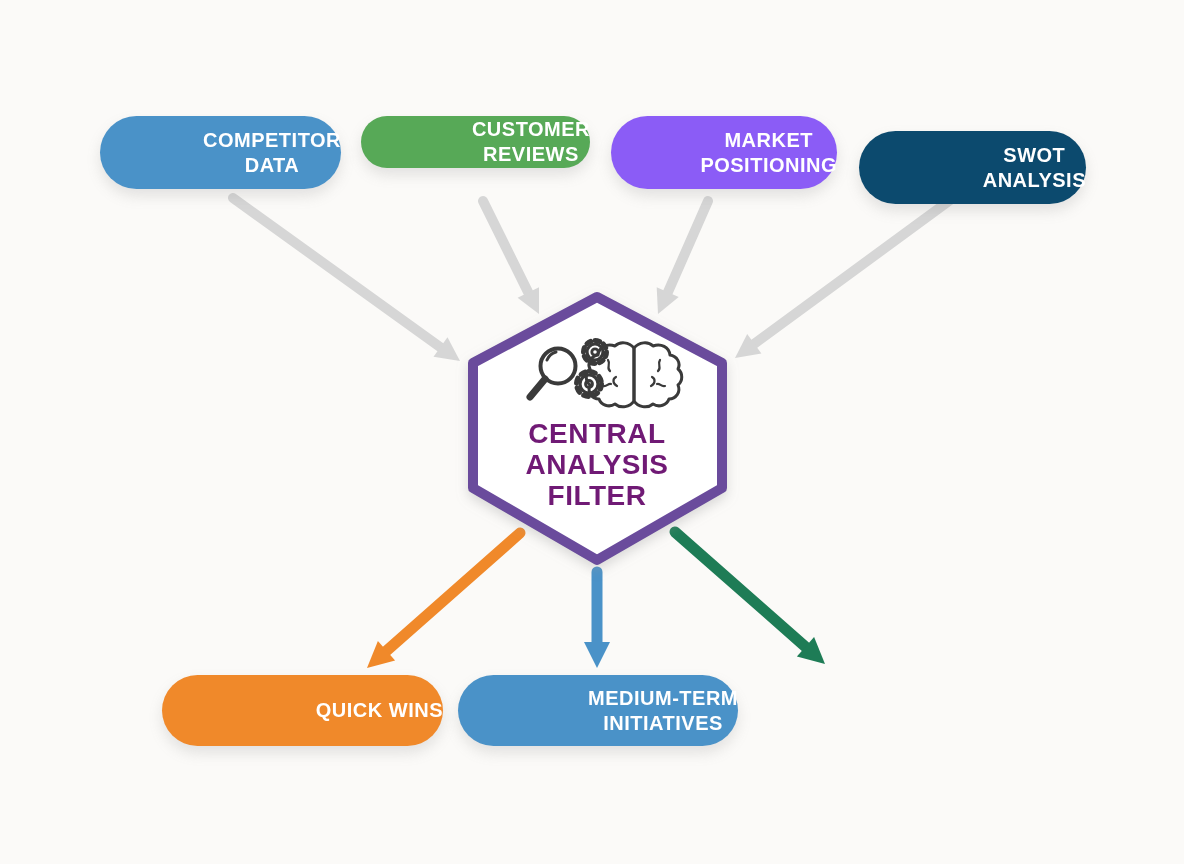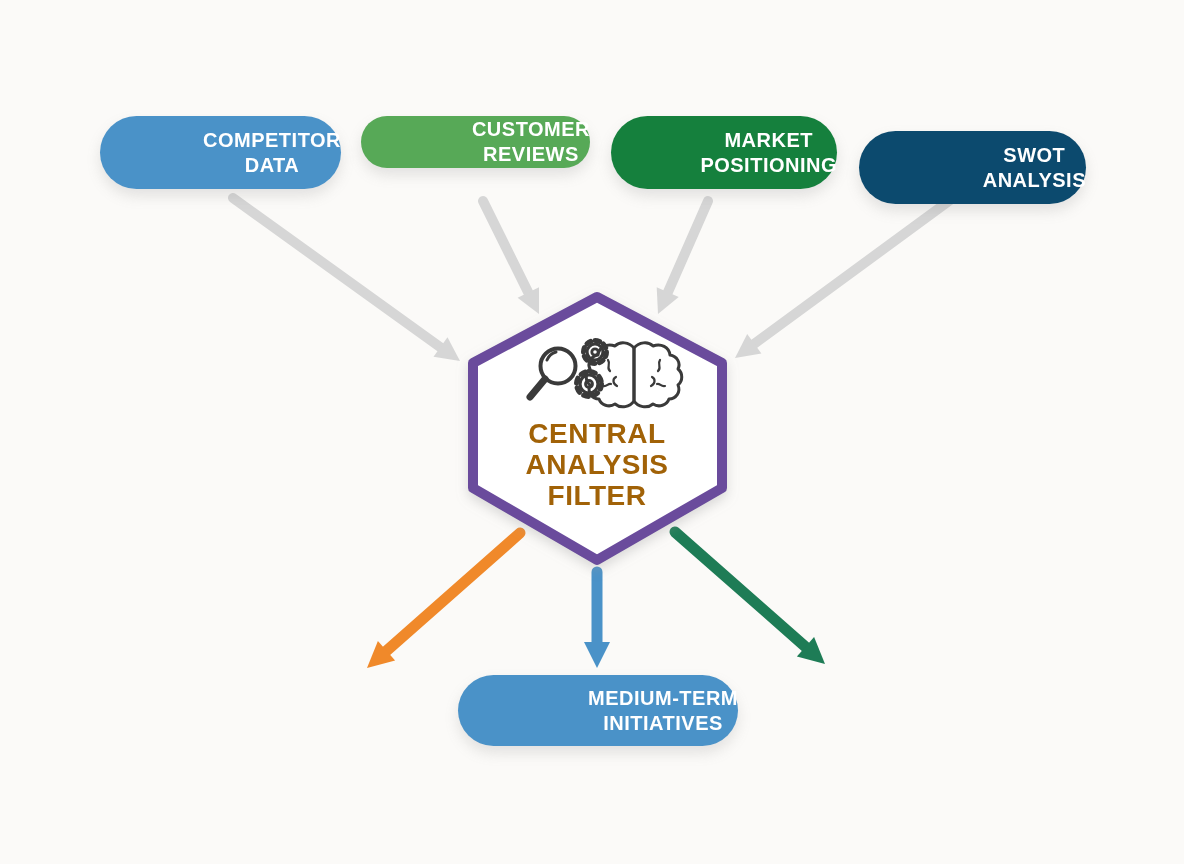--- a/index.html
+++ b/index.html
@@ -117,31 +117,34 @@
   </svg>
 
   <div class="pill" style="left: 100px; top: 116px; width: 241px; height: 73px; background-color: rgb(74, 146, 200);">
     <span>COMPETITOR
 DATA</span>
   </div>
   <div class="pill" style="left: 361px; top: 116px; width: 229px; height: 52px; background-color: rgb(87, 169, 87);">
     <span>CUSTOMER
 REVIEWS</span>
   </div>
-  <div class="pill" style="left: 611px; top: 116px; width: 226px; height: 73px; background-color: #15803d;">
+  <div class="pill" style="left: 611px; top: 116px; width: 226px; height: 73px; background-color: #8b5cf6;">
     <span>MARKET
 POSITIONING</span>
   </div>
   <div class="pill" style="left: 859px; top: 131px; width: 227px; height: 73px; background-color: #0c4a6e;">
     <span>SWOT
 ANALYSIS</span>
   </div>
 
-  <div class="center-label" style="color: #a16207;">CENTRAL
+  <div class="center-label" style="color: #701a75;">CENTRAL
 ANALYSIS
 FILTER</div>
 
+  <div class="pill" style="left: 162px; top: 675px; width: 281px; height: 71px; background-color: rgb(240, 137, 42);">
+    <span>QUICK WINS</span>
+  </div>
   <div class="pill" style="left: 458px; top: 675px; width: 280px; height: 71px; background-color: rgb(74, 146, 200);">
     <span>MEDIUM-TERM
 INITIATIVES</span>
   </div>
 
 </div>
 
 </body></html>

